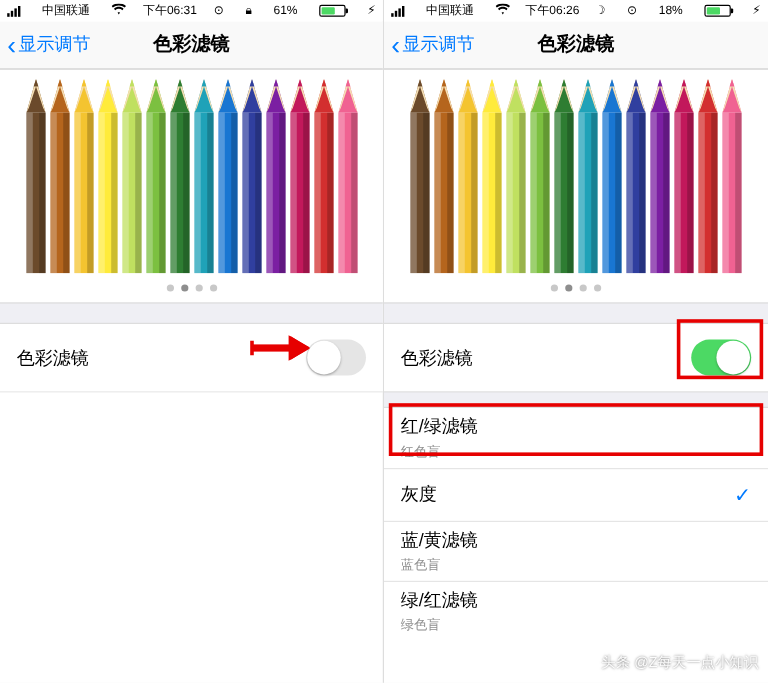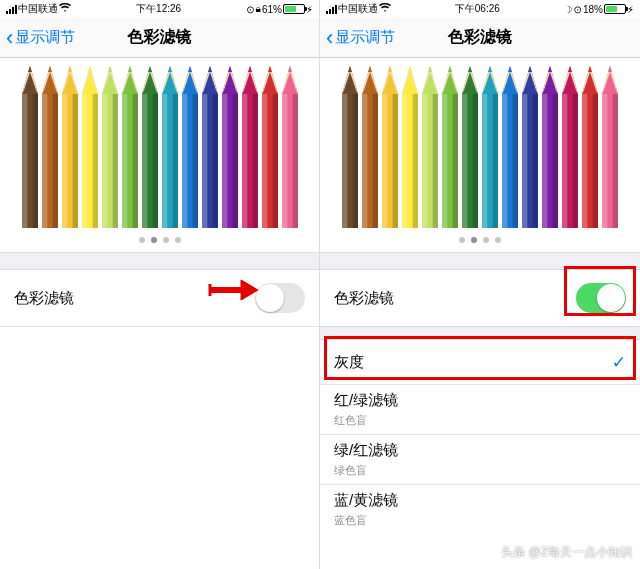--- a/index.html
+++ b/index.html
@@ -1,21 +1,21 @@
 <!DOCTYPE html>
 <html><head>
 <meta charset="utf-8">
 <style>
   * { box-sizing: border-box; margin: 0; padding: 0; }
   body { font-family: -apple-system, "Helvetica Neue", sans-serif; background: #f0f0f0; width: 640px; height: 569px; overflow: hidden; }
   .wrap { display: flex; width: 640px; height: 569px; }
   .phone { width: 320px; height: 569px; background: #fff; position: relative; display: flex; flex-direction: column; }
   .phone-left { border-right: 1px solid #ddd; }
   .status { height: 18px; display: flex; align-items: center; justify-content: space-between; font-size: 10px; padding: 0 6px; background: #fff; color: #000; }
-  .status .sl, .status .sr { display: flex; align-items: center; gap: 1px; }
+  .status .sl, .status .sr { display: flex; align-items: center; gap: 18px; }
   .signal { display: inline-flex; align-items: flex-end; gap: 1px; }
   .signal i { width: 2px; background: #000; display: inline-block; }
   .signal i:nth-child(1){height:3px;} .signal i:nth-child(2){height:5px;} .signal i:nth-child(3){height:7px;} .signal i:nth-child(4){height:9px;}
   .batt { width: 22px; height: 10px; border: 1px solid #000; border-radius: 2px; position: relative; display:inline-block;}
   .batt::after { content:""; position:absolute; right:-3px; top:2px; width:2px; height:4px; background:#000; border-radius:0 1px 1px 0;}
   .batt .fill { position:absolute; left:1px; top:1px; bottom:1px; background:#4cd964; border-radius:1px;}
   .nav { height: 40px; display:flex; align-items:center; justify-content:center; position:relative; border-bottom:1px solid #ccc; background:#f9f9f9;}
   .nav .back { position:absolute; left:6px; display:flex; align-items:center; color:#007aff; font-size:15px; }
   .nav .chev { font-size:22px; line-height:1; margin-right:2px;}
   .nav .title { font-size:16px; font-weight:600; }
@@ -54,21 +54,21 @@
             <i></i>
             <i></i>
           </span>
         <span>中国联通</span>
         <span>
           <svg width="12" height="10" viewBox="0 0 12 10">
               <path d="M6 9L7 7.5C6.4 7 5.6 7 5 7.5L6 9zM3 5.5C4.8 4 7.2 4 9 5.5L10 4.2C7.6 2.2 4.4 2.2 2 4.2L3 5.5zM0 2C3.5-0.7 8.5-0.7 12 2L11 3.3C8 1 4 1 1 3.3L0 2z" fill="#000"></path>
             </svg>
         </span>
       </div>
-      <div>下午12:26</div>
+      <div>下午06:31</div>
       <div class="sr">
         <span>⊙</span>
         <span>🔒︎</span>
         <span>61%</span>
         <span class="batt">
             <span class="fill" id="bfillL" style="width: 11.52px;"></span>
           </span>
         <span>⚡︎</span>
       </div>
     </div>
@@ -375,35 +375,35 @@
       </div>
     <div class="gap"></div>
     <div class="row" style="height:56px;">
       <span class="label">色彩滤镜</span>
       <span class="switch on">
           <span class="knob"></span>
         </span>
     </div>
     <div class="gap" style="height:14px;"></div>
     <div id="optlist">
+        <div class="row twoline">
+          <span class="label">红/绿滤镜</span>
+          <span class="sub">红色盲</span>
+        </div>
         <div class="row">
           <span class="label">灰度</span>
           <span class="check">✓</span>
         </div>
         <div class="row twoline">
-          <span class="label">红/绿滤镜</span>
-          <span class="sub">红色盲</span>
+          <span class="label">蓝/黄滤镜</span>
+          <span class="sub">蓝色盲</span>
         </div>
         <div class="row twoline">
           <span class="label">绿/红滤镜</span>
           <span class="sub">绿色盲</span>
         </div>
-        <div class="row twoline">
-          <span class="label">蓝/黄滤镜</span>
-          <span class="sub">蓝色盲</span>
-        </div>
       </div>
 
     <div class="hl" style="right:4px; top:266px; width:72px; height:50px;"></div>
     <div class="hl" style="left:4px; right:4px; top:336px; height:44px;"></div>
     <div class="watermark" style="right:8px; bottom:8px;">头条 @Z每天一点小知识</div>
   </div>
 </div>
 
 </body></html>

